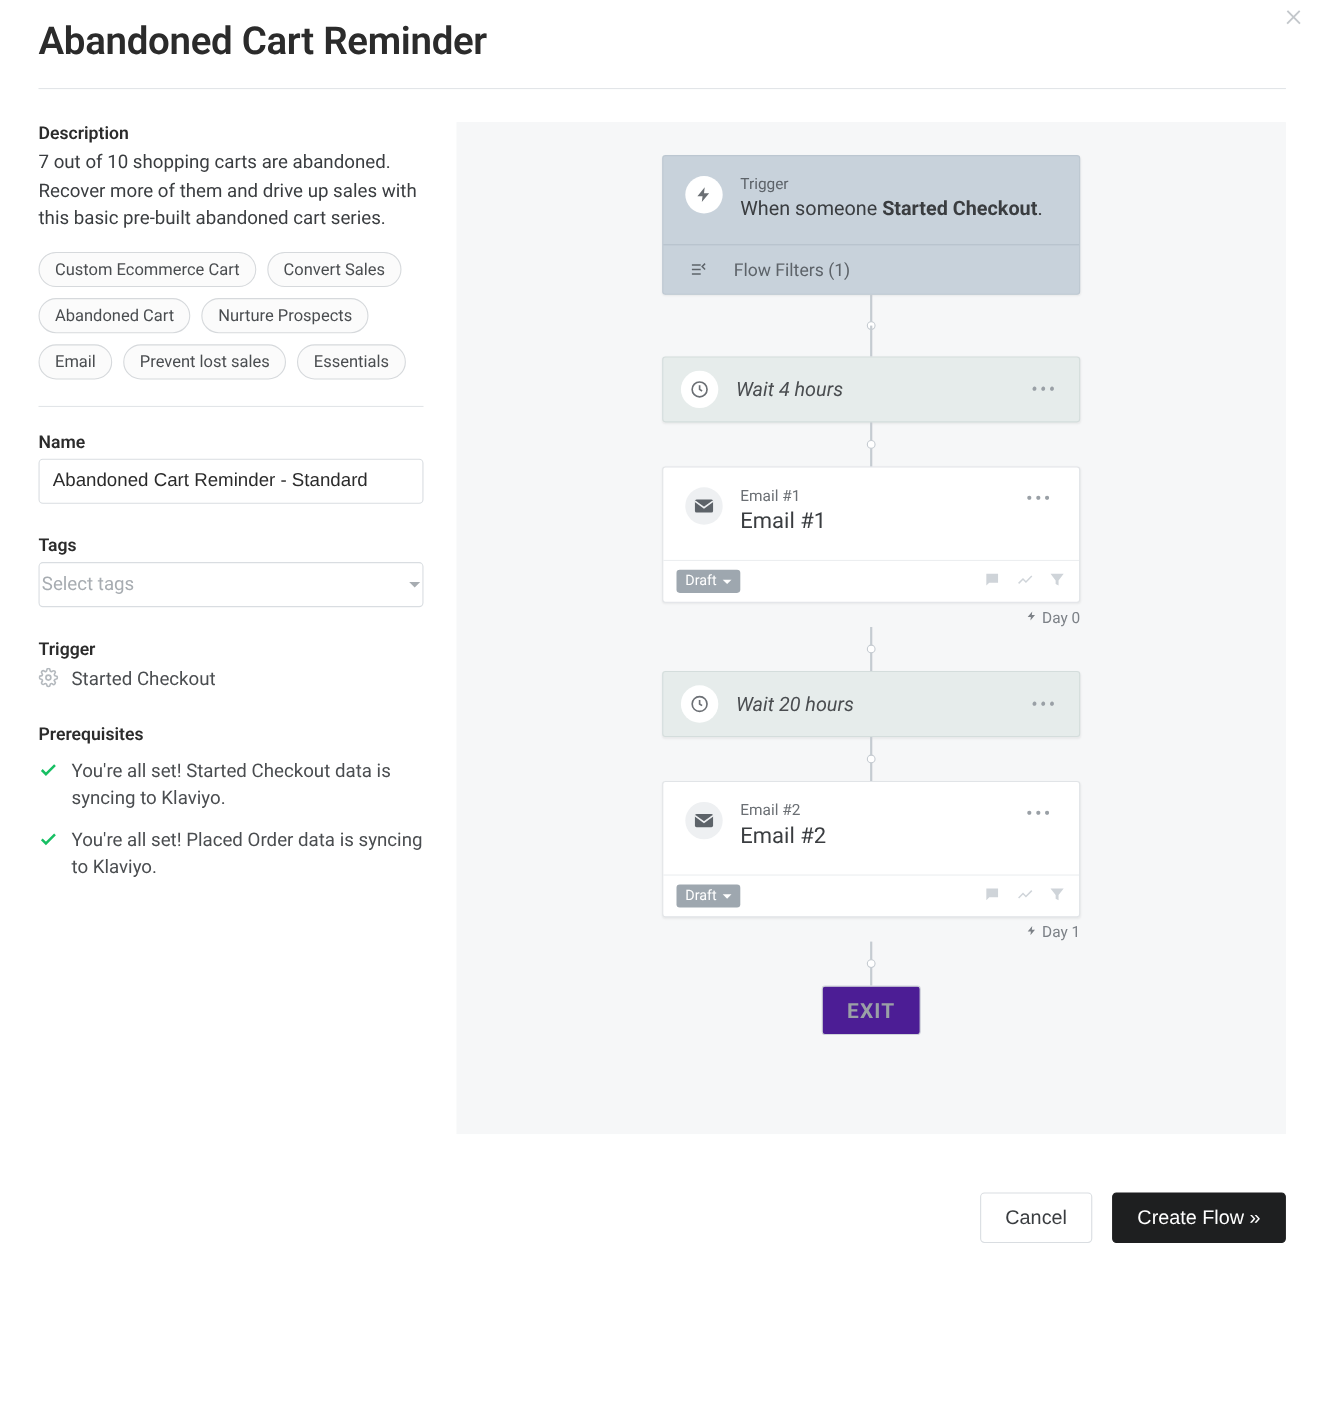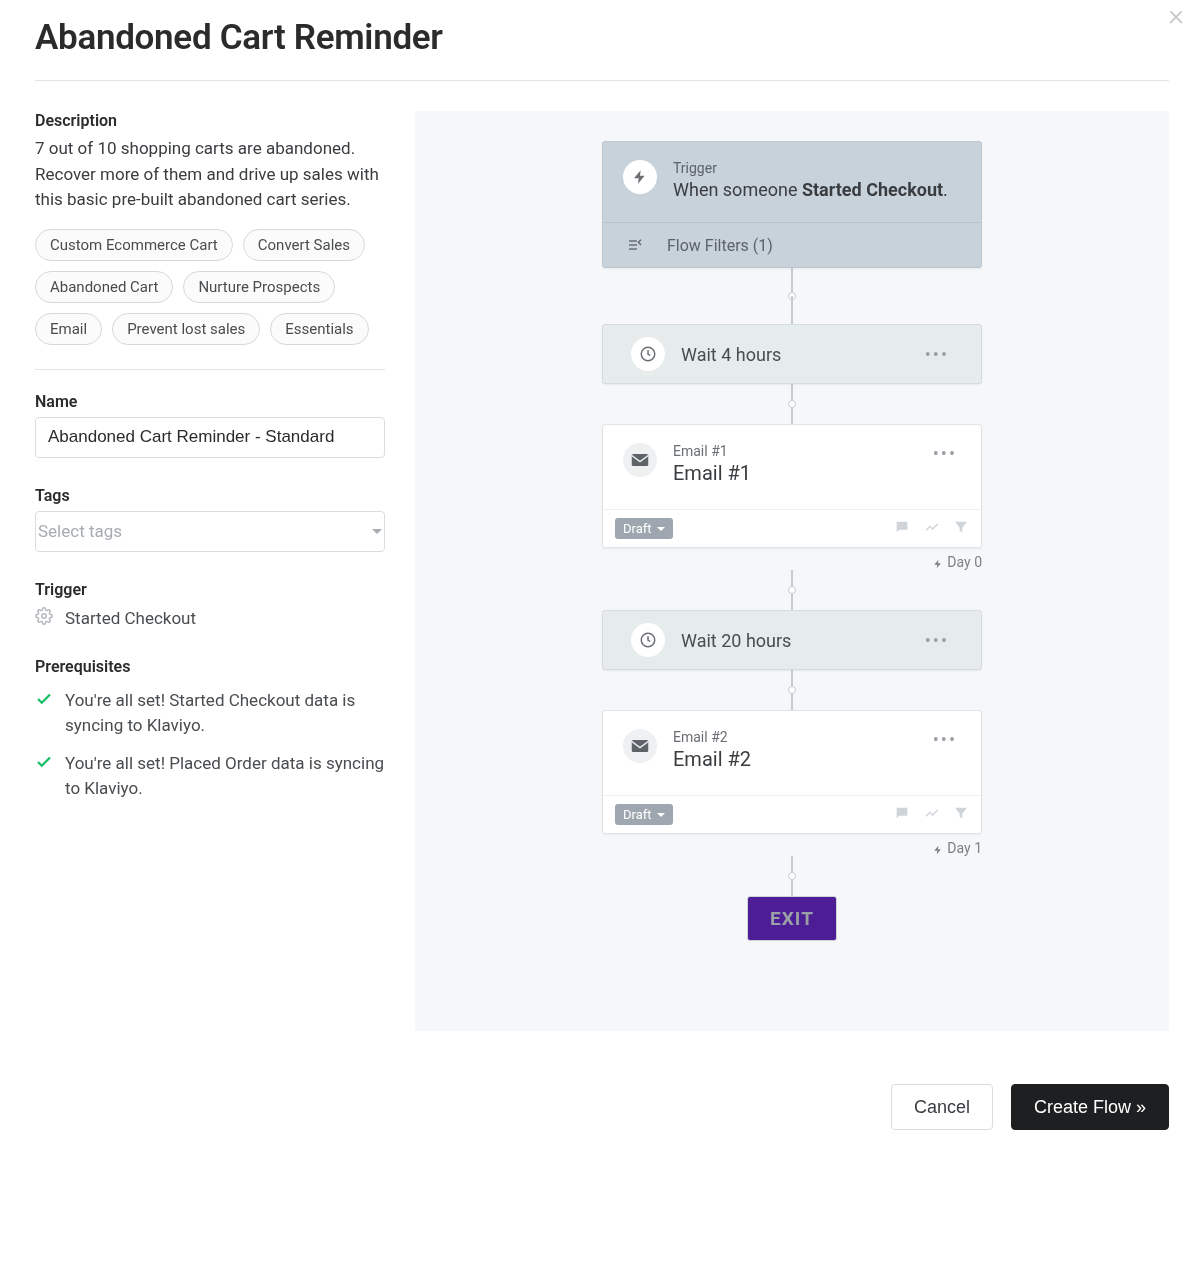--- a/index.html
+++ b/index.html
@@ -233,22 +233,23 @@
     width: 24px; height: 20px;
     display: flex; align-items: center; justify-content: center;
     color: #5d6369;
   }
 
   .wait-card {
     background: var(--wait-bg);
     border: 1px solid var(--wait-border);
     display: flex;
     align-items: center;
-    padding: 12px 28px;
+    padding: 12px 16px;
     gap: 16px;
+    font-style: italic;
   }
   .wait-text {
     flex: 1;
     font-size: 18px;
     color: #4a4d50;
   }
   .ellipsis {
     color: #9aa0a6;
     cursor: pointer;
     letter-spacing: 2px;
@@ -305,21 +306,21 @@
     color: var(--little-icon);
   }
   .day-label {
     width: 380px;
     text-align: right;
     font-size: 14px;
     color: #7c8187;
     margin-top: 6px;
     display: flex;
     justify-content: flex-end;
-    align-items: flex-end;
+    align-items: flex-start;
     gap: 4px;
   }
   .exit-box {
     border: 1px solid var(--exit-border);
     background: #4c1d95;
     padding: 10px 22px;
     font-size: 19px;
     font-weight: 700;
     color: #9aa0a6;
     letter-spacing: 1px;

